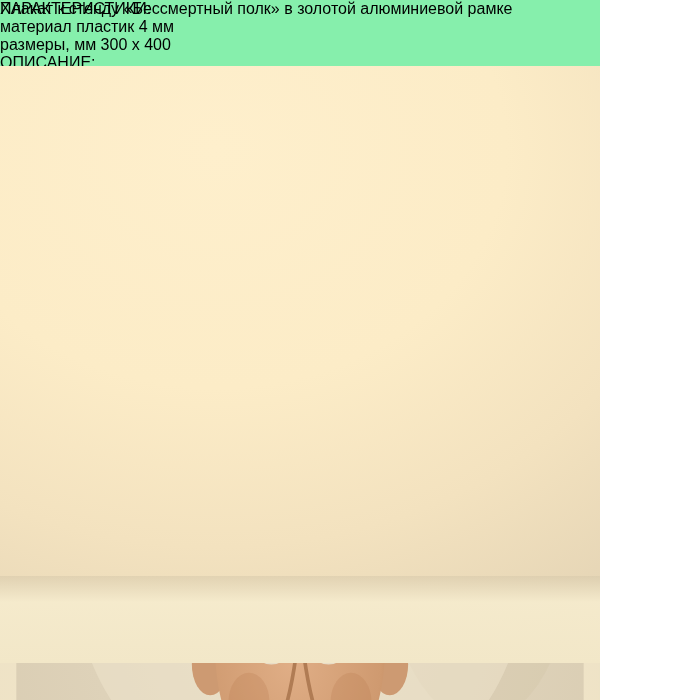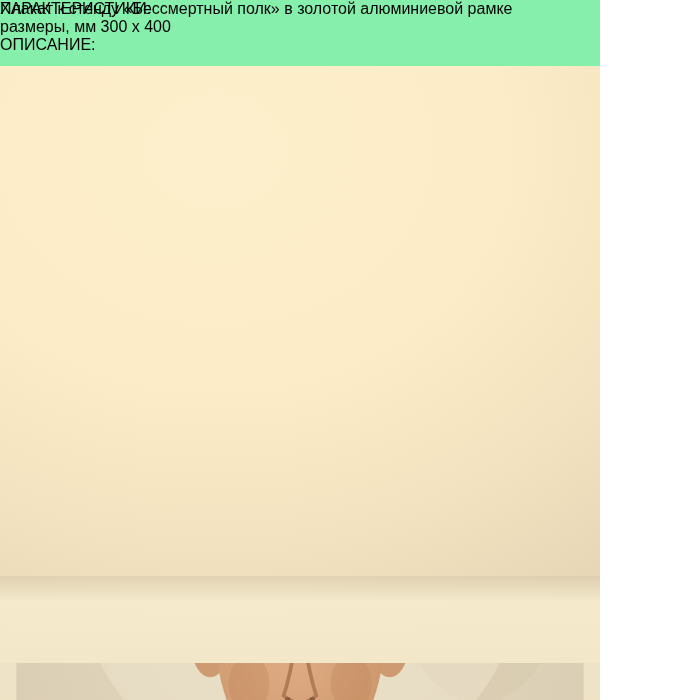--- a/index.html
+++ b/index.html
@@ -59,20 +59,25 @@
   <div class="wall"></div>
   <div class="floor"></div>
 
   <div class="header">
     <div class="line">Плакат к стенду «Бессмертный полк» в золотой алюминиевой рамке</div>
   </div>
 
   <div class="left-col">
     <div class="sec-heading">ХАРАКТЕРИСТИКИ:</div>
     <div class="char-rows">
+      <div class="char-row">
+        <span>материал</span>
+        <span class="dots"></span>
+        <span class="val">пластик 4 мм</span>
+      </div>
       <div class="char-row">
         <span>размеры, мм</span>
         <span class="dots"></span>
         <span class="val">300 x 400</span>
       </div>
     </div>
 
     <div class="desc">
       <div class="sec-heading">ОПИСАНИЕ:</div>
       <p>«Бессмертный полк» — международное общественное гражданско-патриотическое движение по сохранению личной памяти о поколении Великой Отечественной войны</p>

